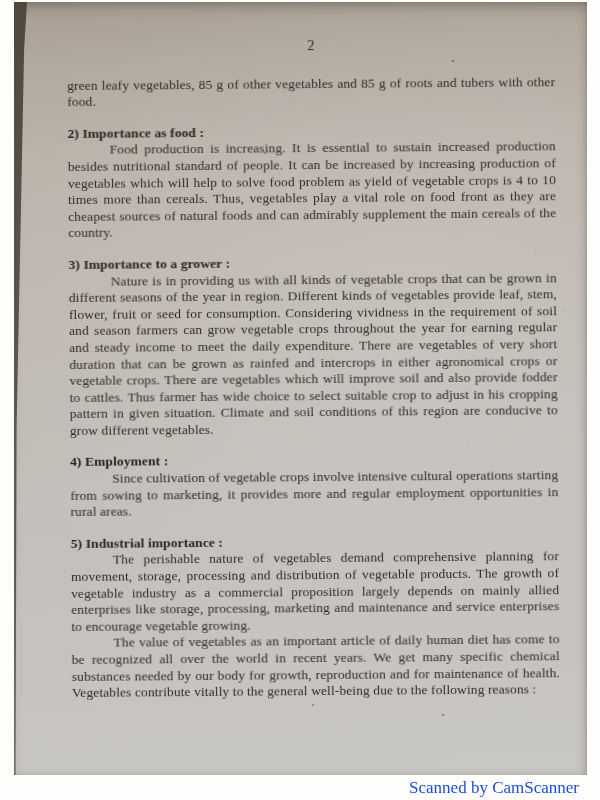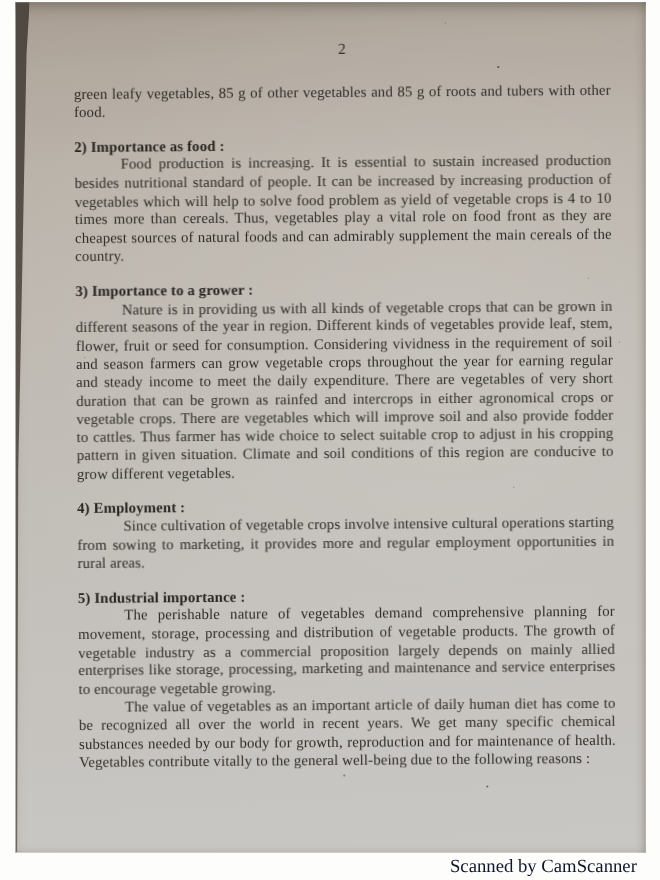--- a/index.html
+++ b/index.html
@@ -103,21 +103,21 @@
     color: #282520;
     text-align: left;
   }
   
   .watermark {
     position: absolute;
     right: 21px;
     bottom: 2px;
     font-family: "Liberation Serif", "DejaVu Serif", serif;
     font-size: 17px;
-    color: #0f172a;
+    color: #1d4ed8;
   }
 </style>
 </head>
 <body>
 
 <div class="canvas">
 
   <div class="photo">
     <div class="left-edge"></div>
     <div class="noise"></div>

